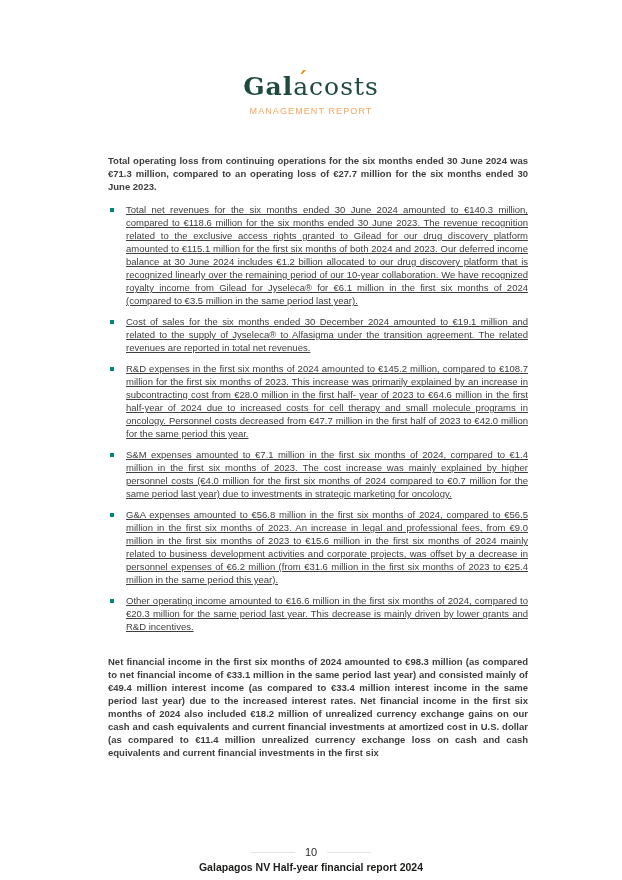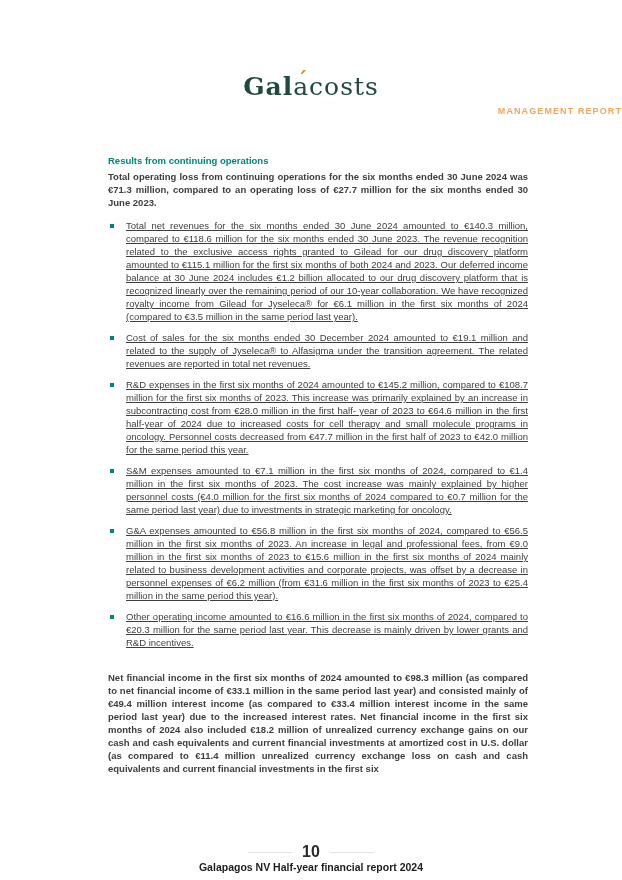--- a/index.html
+++ b/index.html
@@ -26,24 +26,23 @@
   .logo-accent {
     position: absolute;
     top: -0.32em; left: 0.18em;
     color: #f28c00;
     font-weight: bold;
     font-size: 0.85em;
   }
   .report-label {
     margin-top: 5px;
     font-size: 9px;
-    font-weight: bold;
+    font-weight: normal;
     letter-spacing: 1.1px;
     color: #f2a65c;
-    text-align: right;
   }
 
   
   .content {
     width: 420px;
     margin: 38px 0 0 108px;
     color: #3e3e3d;
     font-size: 9.5px;
     line-height: 13px;
     text-align: justify;
@@ -87,43 +86,42 @@
     align-items: center;
     justify-content: center;
     gap: 10px;
     height: 14px;
   }
   .rule {
     width: 44px; height: 1px;
     background: #e3e3e3;
   }
   .page-number {
-    font-size: 16px;
-    font-weight: bold;
+    font-size: 11px;
+    font-weight: normal;
     color: #2a2a29;
   }
   .footer-title {
     margin-top: 2px;
     font-size: 10.5px;
     font-weight: bold;
     color: #1d1d1b;
   }
 </style>
 </head>
 <body>
 
 <div class="page">
 
   <div class="header">
     <div class="logo"><span class="logo-bold">Gal</span><span class="logo-a"><span>a</span><span class="logo-accent">´</span></span><span>costs</span></div>
     <div class="report-label">MANAGEMENT REPORT</div>
   </div>
 
   <div class="content">
-    <h2 class="section-heading">Results from continuing operations</h2>
 
     <p class="para">Total operating loss from continuing operations for the six months ended 30 June 2024 was €71.3 million, compared to an operating loss of €27.7 million for the six months ended 30 June 2023.</p>
 
     <ul class="bullet-list">
       <li class="bullet-item">
         <span class="bullet-marker"></span>
         <div class="bullet-text">Total net revenues for the six months ended 30 June 2024 amounted to €140.3 million, compared to €118.6 million for the six months ended 30 June 2023. The revenue recognition related to the exclusive access rights granted to Gilead for our drug discovery platform amounted to €115.1 million for the first six months of both 2024 and 2023. Our deferred income balance at 30 June 2024 includes €1.2 billion allocated to our drug discovery platform that is recognized linearly over the remaining period of our 10-year collaboration. We have recognized royalty income from Gilead for Jyseleca® for €6.1 million in the first six months of 2024 (compared to €3.5 million in the same period last year).</div>
       </li>
       <li class="bullet-item">
         <span class="bullet-marker"></span>

